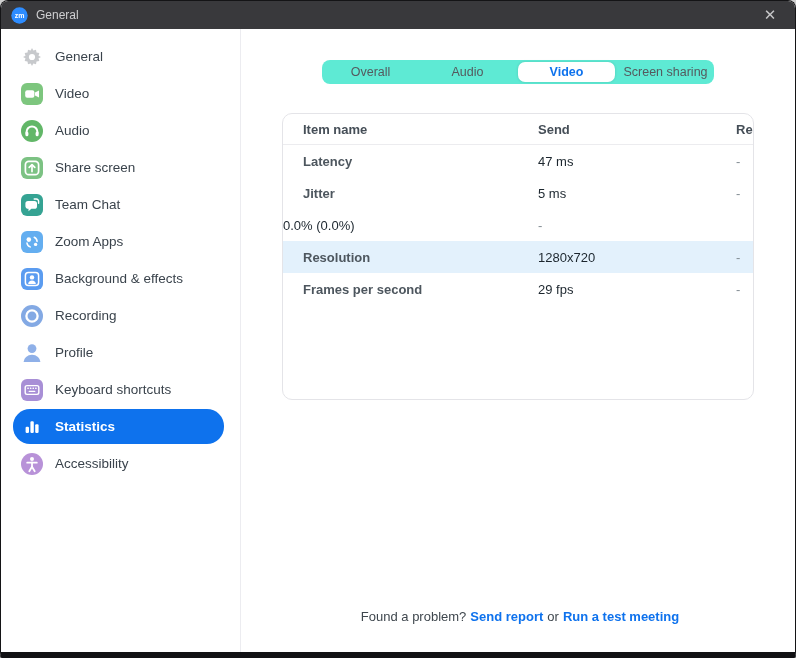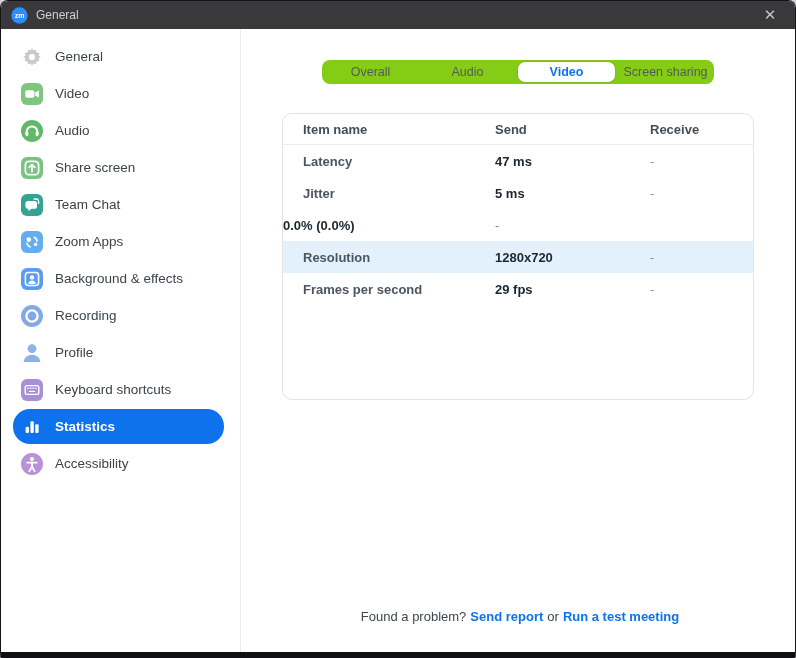--- a/index.html
+++ b/index.html
@@ -15,33 +15,33 @@
   .body{display:flex;height:623px;background:#fff;}
   .sidebar{width:240px;box-sizing:border-box;border-right:1px solid #ececf0;padding-top:8px;flex:0 0 auto;}
   .side-item{display:flex;align-items:center;height:35px;margin:2px 16px 2px 12px;border-radius:17px;
     padding-left:8px;gap:12px;cursor:default;}
   .side-item .icon{width:22px;height:22px;display:flex;align-items:center;justify-content:center;flex:0 0 auto;}
   .side-item .lbl{font-size:13.5px;color:#3a434c;white-space:nowrap;}
   .side-item.selected{background:#0E72ED;}
   .side-item.selected .lbl{color:#fff;font-weight:bold;}
   
   .main{flex:1;position:relative;}
-  .tabs{width:392px;height:24px;margin:31px auto 0;background:#84cc16;border-radius:8px;display:flex;}
+  .tabs{width:392px;height:24px;margin:31px auto 0;background:#5eead4;border-radius:8px;display:flex;}
   .tab{flex:1;display:flex;align-items:center;justify-content:center;font-size:12.5px;color:#55595e;cursor:default;}
   .tab.selected{background:#fff;border-radius:7px;margin:2px;color:#0E72ED;font-weight:bold;
     box-shadow:0 0 3px rgba(0,0,0,.14);}
   
   .panel{width:472px;height:287px;box-sizing:border-box;margin:29px auto 0;border:1px solid #e4e4e8;
     border-radius:10px;overflow:hidden;background:#fff;}
-  .thead,.trow{display:grid;grid-template-columns:212px 155px auto;align-items:center;}
+  .thead,.trow{display:grid;grid-template-columns:212px 155px auto;align-items:center;gap:43px;}
   .thead{height:30px;border-bottom:1px solid #ececef;font-size:13px;font-weight:bold;color:#454e57;}
   .thead .c1{padding-left:20px;}
   .trow{height:32px;font-size:13px;}
   .trow .c1{padding-left:20px;font-weight:bold;color:#4d565e;}
-  .trow .c2{font-weight:bold;color:#1c262e;}
+  .trow .c2{font-weight:normal;color:#1c262e;}
   .trow .c3{color:#848d94;}
   .trow.highlight{background:#e3f1fc;}
   
   .footer{position:absolute;left:4px;right:0;top:580px;text-align:center;font-size:13px;color:#3f474e;}
   .footer .link{color:#0E72ED;font-weight:bold;cursor:pointer;}
   .footer span{margin:0 2px;}
 </style>
 </head>
 <body>
 

